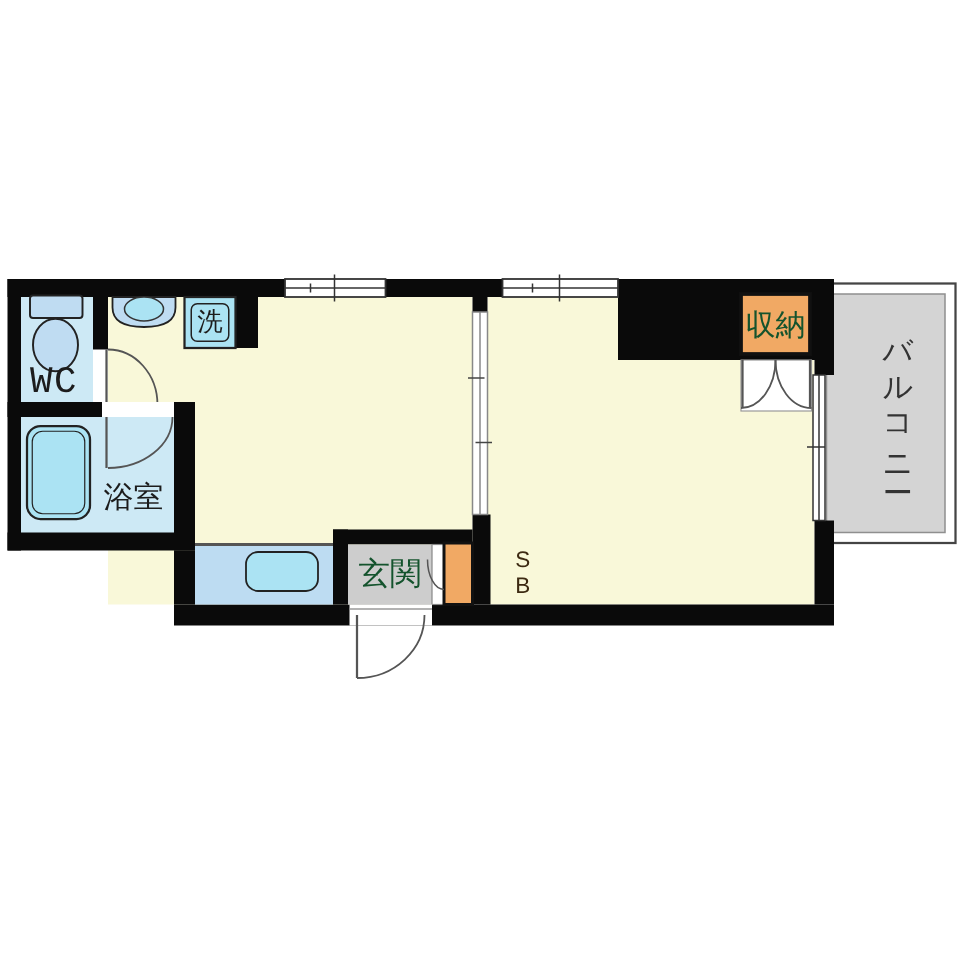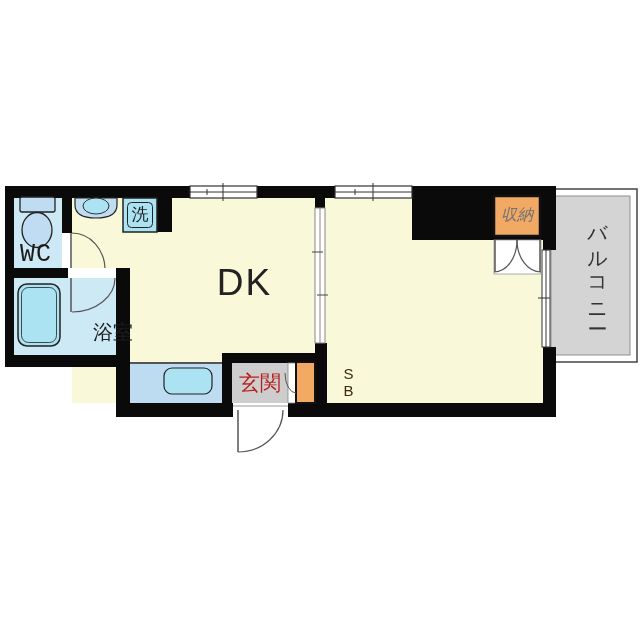--- a/index.html
+++ b/index.html
@@ -7,26 +7,26 @@
     position:relative;width:640px;height:640px;background:#ffffff;overflow:hidden;
     font-family:"Liberation Sans","DejaVu Sans",sans-serif;
   }
   svg{position:absolute;left:0;top:0;}
   .lbl{
     position:absolute;color:#1c1c1c;text-align:center;
     font-family:"Liberation Sans","DejaVu Sans",sans-serif;
     line-height:1.1;white-space:nowrap;
   }
   .lbl-wc{left:10px;top:241px;width:52px;font-size:25px;letter-spacing:1px;font-family:Liberation Mono, monospace;}
-  .lbl-bath{left:56px;top:321px;width:66px;font-size:20px;padding-left:24px;}
+  .lbl-bath{left:56px;top:321px;width:66px;font-size:20px;}
   .lbl-wash{left:123px;top:206px;width:34px;font-size:17px;}
   .lbl-dk{left:192px;top:263px;width:105px;font-size:37px;letter-spacing:2px;color:#222;}
   .lbl-western{left:327px;top:295px;width:200px;font-size:30px;}
-  .lbl-closet{left:494px;top:206px;width:46px;font-size:16px;color:#737373;font-style:italic;}
-  .lbl-genkan{left:232px;top:371px;width:56px;font-size:21px;color:#b91c1c;}
+  .lbl-closet{left:494px;top:206px;width:46px;font-size:20px;color:#14532d;}
+  .lbl-genkan{left:232px;top:371px;width:56px;font-size:21px;color:#14532d;}
   .lbl-sb{
     left:297px;top:366px;width:17px;font-size:15px;line-height:1.1;
     white-space:normal;word-break:break-all;color:#3d2a12;padding-left:43px;
   }
   .lbl-balcony{
     left:583px;top:211px;width:26px;height:150px;
     writing-mode:vertical-rl;font-size:20px;letter-spacing:4px;color:#333;
     white-space:nowrap;text-align:left;
   }
 </style>
@@ -134,18 +134,17 @@
     <g>
       <rect x="18" y="284" width="42" height="62" rx="9" fill="#ABE3F3" stroke="#222" stroke-width="1.5"></rect>
       <rect x="21.5" y="287.5" width="35" height="55" rx="7" fill="none" stroke="#222" stroke-width="0.8"></rect>
     </g>
     <rect x="164" y="368" width="48" height="26" rx="8" fill="#ABE3F3" stroke="#222" stroke-width="1.2"></rect>
   </svg>
 
   <div class="lbl lbl-wc">WC</div>
   <div class="lbl lbl-bath">浴室</div>
   <div class="lbl lbl-wash">洗</div>
-  <div class="lbl lbl-dk">DK</div>
   <div class="lbl lbl-closet">収納</div>
   <div class="lbl lbl-genkan">玄関</div>
   <div class="lbl lbl-sb">SB</div>
   <div class="lbl lbl-balcony">バルコニー</div>
 </div>
 
 </body></html>

